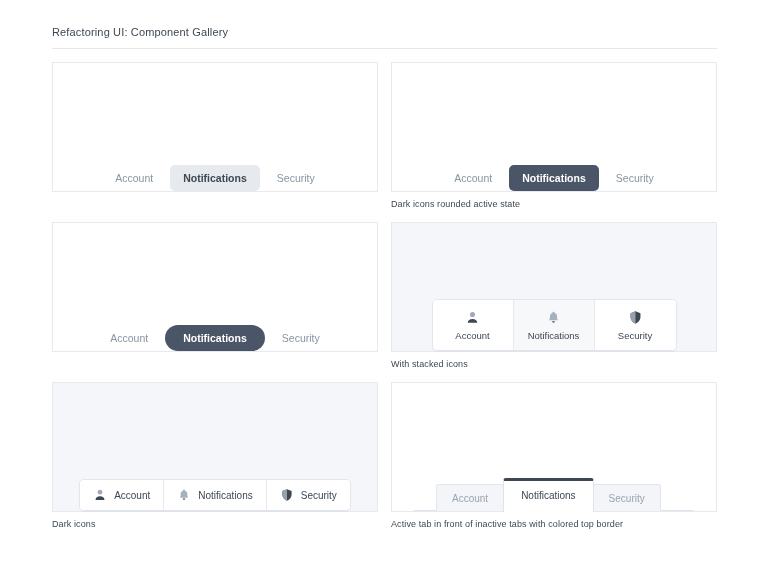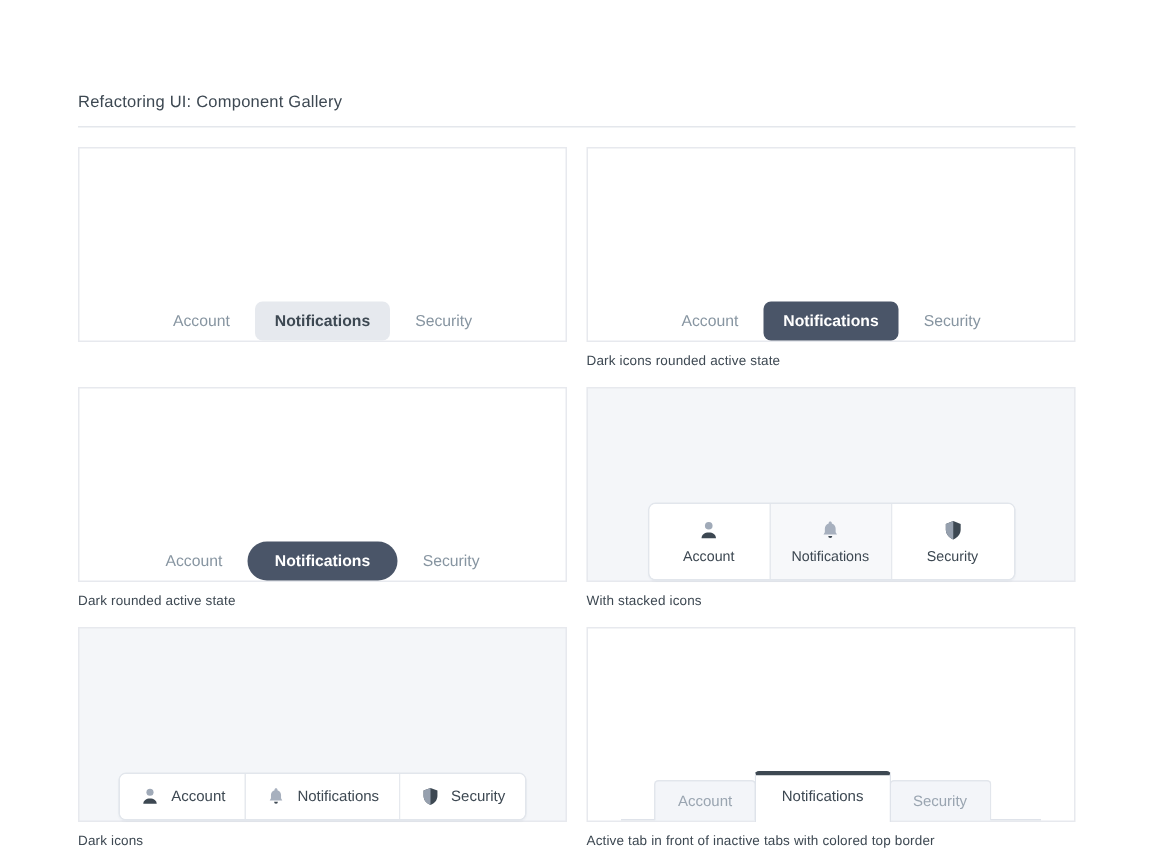--- a/index.html
+++ b/index.html
@@ -9,21 +9,20 @@
     background: #ffffff;
     font-family: "Liberation Sans", sans-serif;
     -webkit-font-smoothing: antialiased;
   }
   .page {
     width: 768px;
     height: 536px;
     padding: 26px 52px 0 52px;
     position: relative;
     overflow: hidden;
-    margin-top: 36px;
   }
   .page-title {
     font-size: 11px;
     color: #3d4852;
     letter-spacing: 0.15px;
     padding-bottom: 10px;
   }
   .title-rule {
     height: 1px;
     background: #e4e7ec;
@@ -198,21 +197,20 @@
     </div>
 
     <div class="cell">
       <div class="demo">
         <div class="tabrow v-dark-round">
           <button class="tab">Account</button>
           <button class="tab active">Notifications</button>
           <button class="tab">Security</button>
         </div>
       </div>
-      <div class="caption">Dark rounded active state</div>
     </div>
 
     <div class="cell">
       <div class="demo tinted">
         <div class="stacked">
 
           <button class="tab">
             <span class="icon">
               <svg width="15" height="15" viewBox="0 0 20 20">
                 <circle cx="10" cy="6" r="3.4" fill="#a0aab8"></circle>

